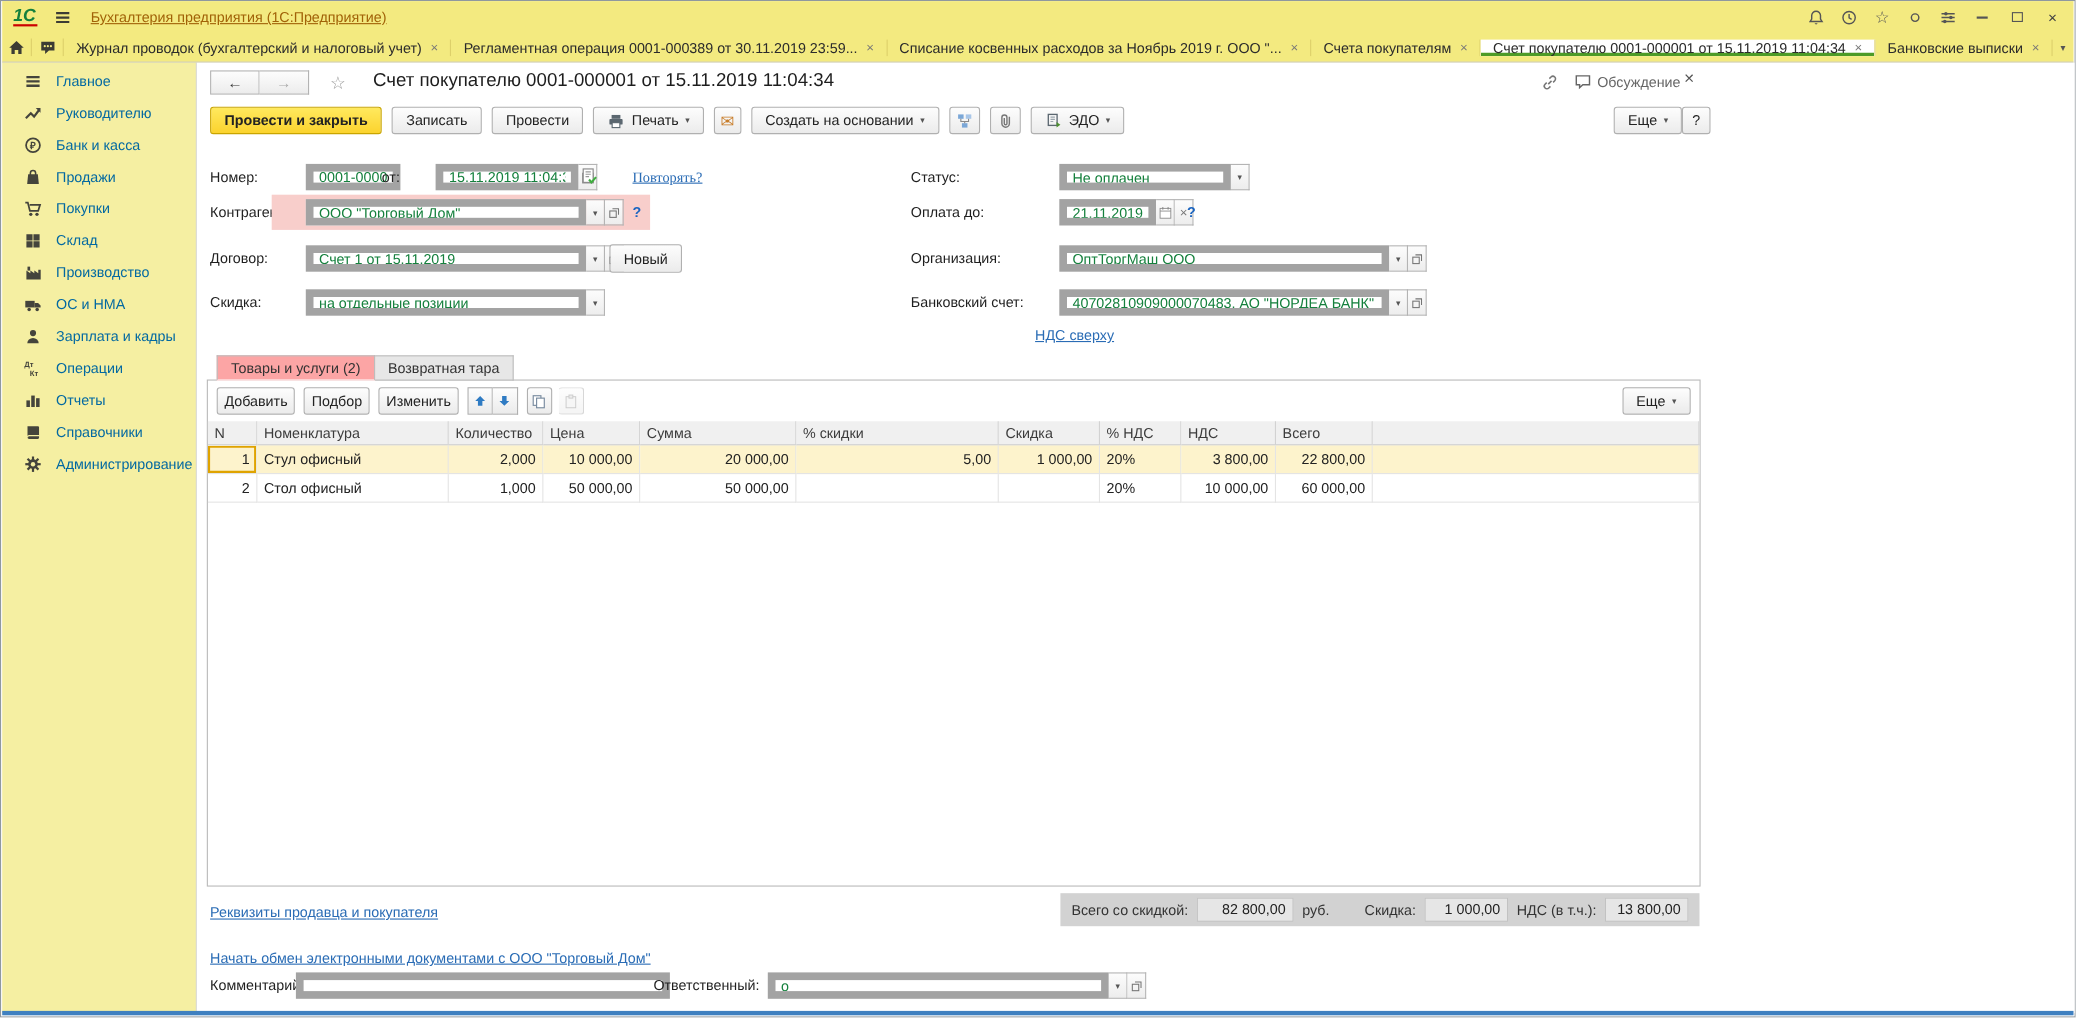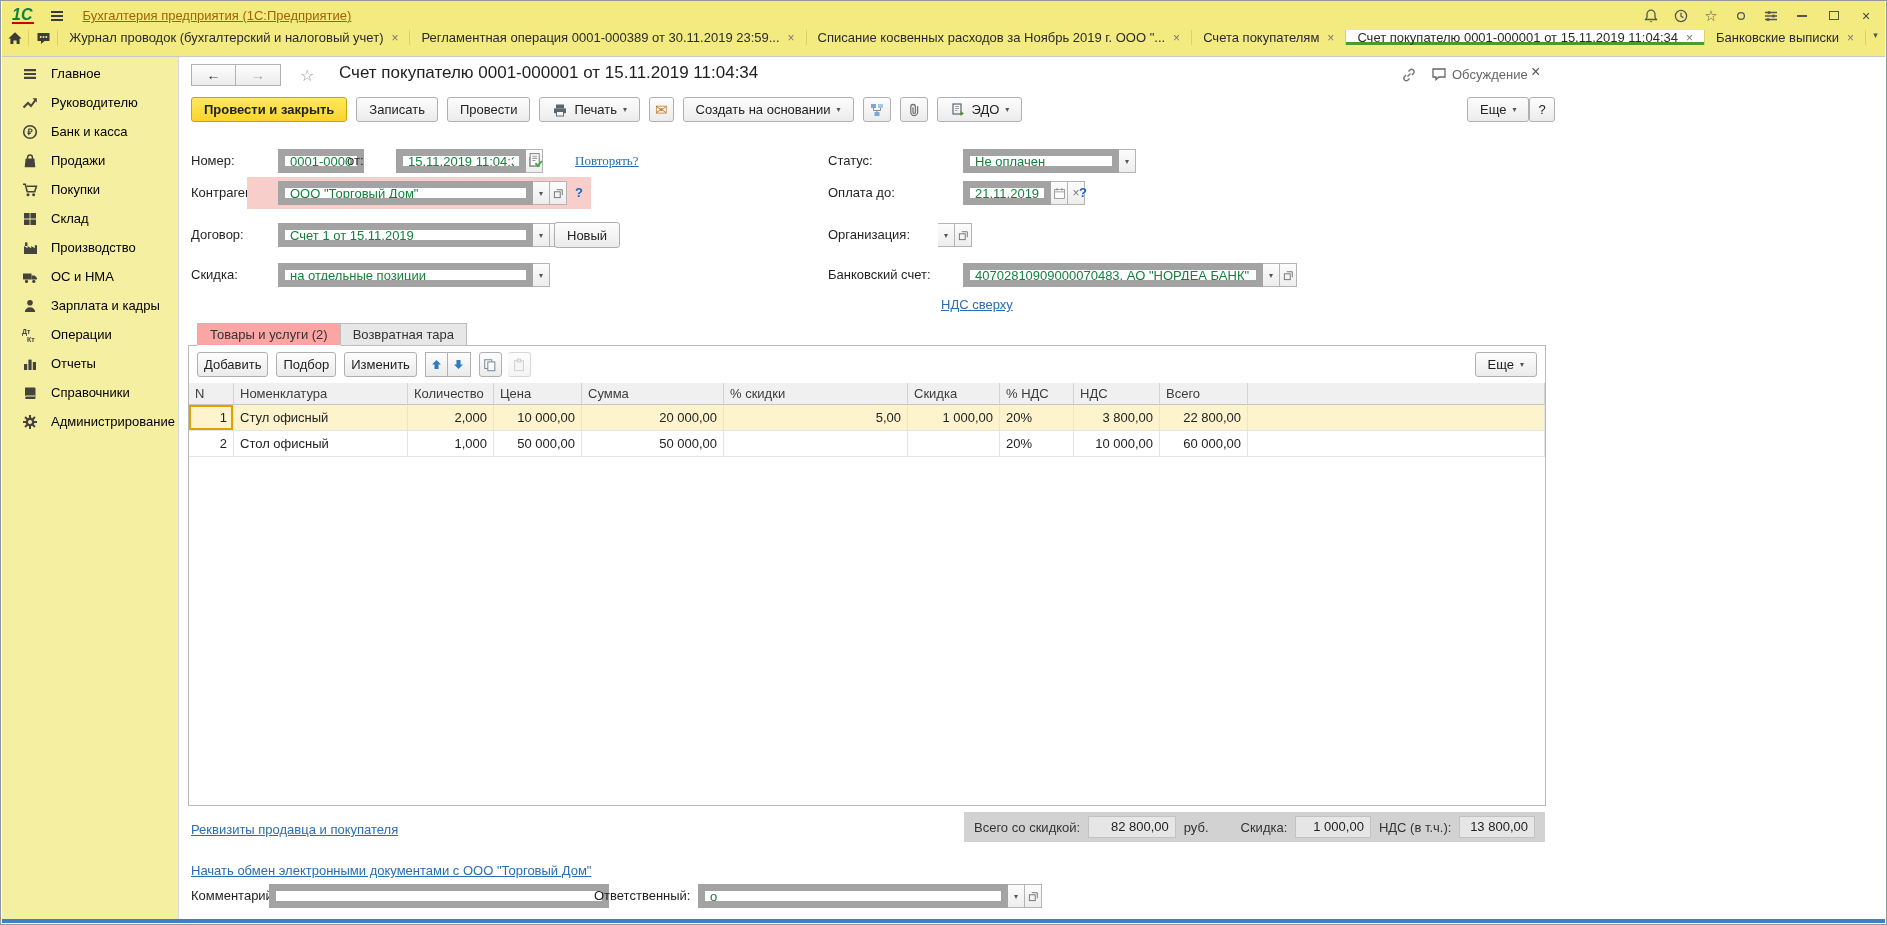--- a/index.html
+++ b/index.html
@@ -12,31 +12,31 @@
   .logo1c { color:#15803d; font-weight:bold; font-style:italic; font-size:16px; border-bottom:2px solid #cc0000; line-height:15px; padding:0 2px 0 0; margin-right:12px; }
   .mainmenu-btn { width:22px; height:18px; display:flex; align-items:center; justify-content:center; margin-right:14px; }
   .app-title { color:#a16207;text-decoration:underline; }
   .tb-right { margin-left:auto; display:flex; align-items:center; gap:6px; }
   .tb-ico { width:24px; height:20px; display:flex; align-items:center; justify-content:center; color:#555; }
   .win-btn { width:26px; height:20px; display:flex; align-items:center; justify-content:center; color:#444; font-size:14px; }
   .min-bar { width:10px; height:2px; background:#555; }
   .max-box { width:10px; height:9px; border:1.5px solid #555; }
 
   
-  .tabbar { position:absolute; left:1px; top:29px; right:1px; height:27px; background:#f3ea80; border-bottom:1px solid #c9c9c9; display:flex; align-items:flex-start; }
+  .tabbar { position:absolute; left:1px; top:29px; right:1px; height:27px; background:#f3ea80; border-bottom:1px solid #c9c9c9; display:flex; align-items:center; }
   .tb-cell { display:flex; align-items:center; justify-content:center; width:34px; border-right:1px solid #ddd06a; }
   .wtab { display:flex; align-items:center; padding:0 11px; border-right:1px solid #ddd06a; color:#2b2b2b; white-space:nowrap; }
   .wtab .tclose { margin-left:8px; color:#777; font-size:12px; line-height:12px; }
   .wtab.active { background:#fff; box-shadow:inset 0 -3px 0 0 #4d9b27; }
   .tablist-btn { display:flex; align-items:center; justify-content:center; width:24px; color:#555; font-size:9px; }
 
   
   .sidebar { position:absolute; left:1px; top:56px; width:177px; height:864px; background:#f5efa2; border-right:1px solid #d8d8d8; padding-top:2px; }
   .side-item { height:29px; display:flex; align-items:center; gap:13px; padding-left:20px; cursor:pointer; }
-  .side-item span.lbl { color:#000000; font-size:13px; }
+  .side-item span.lbl { color:#0369a1; font-size:13px; }
   .side-item svg { flex:0 0 16px; }
 
   
   .main { position:absolute; left:178px; top:56px; width:1708px; height:864px; background:#fff; }
   .abs { position:absolute; }
 
   .navgrp { display:flex; }
   .navbtn { width:45px; height:22px; border:1px solid #b3b3b3; background:linear-gradient(#fdfdfd,#ececec); display:flex; align-items:center; justify-content:center; font-size:14px; color:#333; }
   .navbtn.fwd { border-left:none; color:#aaa; }
   .doc-title { font-size:17px; color:#1e1e1e; white-space:nowrap; }
@@ -439,20 +439,21 @@
             <path d="M2 6h12" stroke="#8b8b8b"></path>
             <path d="M5 1.6v2.6M11 1.6v2.6" stroke="#8b8b8b" stroke-width="1.5"></path>
           </svg>
       </button>
       <button class="fb" style="font-size:12px;color:#777;">×</button>
     </div>
     <span class="abs help-q" style="left:900px;top:124px;">?</span>
 
     <span class="abs flabel" style="left:649px;top:166px;">Организация:</span>
     <div class="abs ig" style="left:759px;top:166px;">
+      <input style="width: 300px;" value="ОптТоргМаш ООО">
       <button class="fb">▾</button>
       <button class="fb">
         <svg width="11" height="11" viewBox="0 0 16 16">
             <g fill="none" stroke="#757575" stroke-width="1.4">
               <rect x="2" y="5.5" width="8.5" height="8.5"></rect>
               <path d="M5.5 2.5h8v8"></path>
             </g>
           </svg>
       </button>
     </div>

